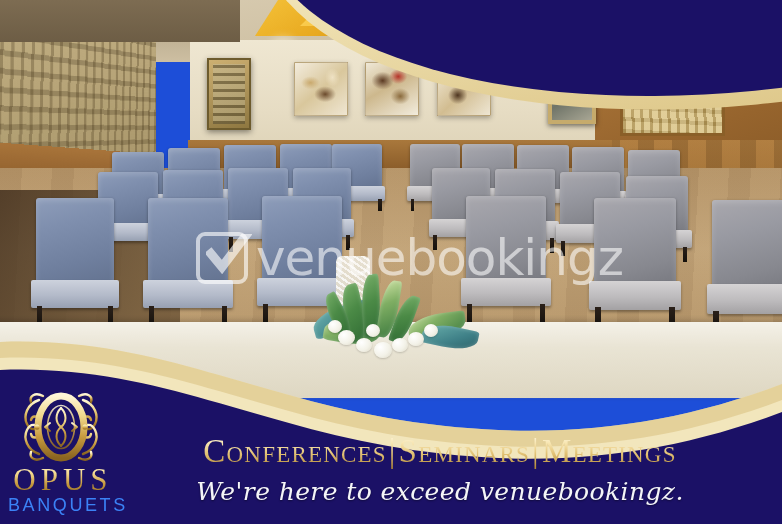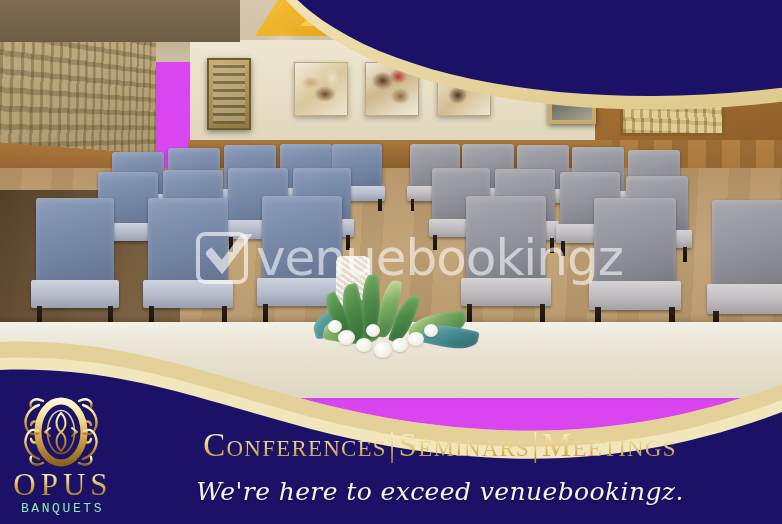--- a/index.html
+++ b/index.html
@@ -13,21 +13,21 @@
     position:relative;
     width:782px; height:524px;
     overflow:hidden;
     background:#1b1166;
   }
 
   
   .photo{
     position:absolute; inset:0;
     overflow:hidden;
-    background:#d946ef;
+    background:#1d4ed8;
   }
 
   
   .ceiling{
     position:absolute; left:0; top:0; width:782px; height:62px;
     background:
       linear-gradient(180deg,#8d7c63 0%, #b9a98c 40%, #cdbfa2 100%);
   }
   .ceiling-inner{
     position:absolute; left:150px; top:0; width:480px; height:52px;
@@ -288,28 +288,28 @@
   }
   .monogram{ width:112px; height:78px; display:block; }
   .opus{
     font-family:"Liberation Serif", serif;
     font-size:31px; letter-spacing:5px; font-weight:400;
     background:linear-gradient(180deg,#fff4cf 0%, #f3d98e 30%, #c79a3f 62%, #8e6a22 100%);
     -webkit-background-clip:text; background-clip:text; color:transparent;
     line-height:1.05; margin-top:-2px; padding-left:4px;
   }
   .banquets{
-    font-family:Liberation Mono, monospace;
-    font-size:13px; letter-spacing:2.6px; color:#86efac;
+    font-family:Liberation Sans, sans-serif;
+    font-size:18px; letter-spacing:2.6px; color:#3b82f6;
     line-height:1.1; padding-left:3px;
   }
 
   
   .headline{
-    position:absolute; left:140px; bottom:60px; width:600px;
+    position:absolute; left:140px; bottom:54px; width:600px;
     text-align:center;
     font-family:"Liberation Serif", serif;
     font-variant:small-caps;
     font-size:33px; letter-spacing:1.2px;
     background:linear-gradient(180deg,#fffaea 0%, #f7e5b0 28%, #e0bf71 58%, #a97f2f 100%);
     -webkit-background-clip:text; background-clip:text; color:transparent;
     white-space:nowrap;
   }
   .headline .sep{ font-variant:normal; padding:0 2px; }
   .tagline{

